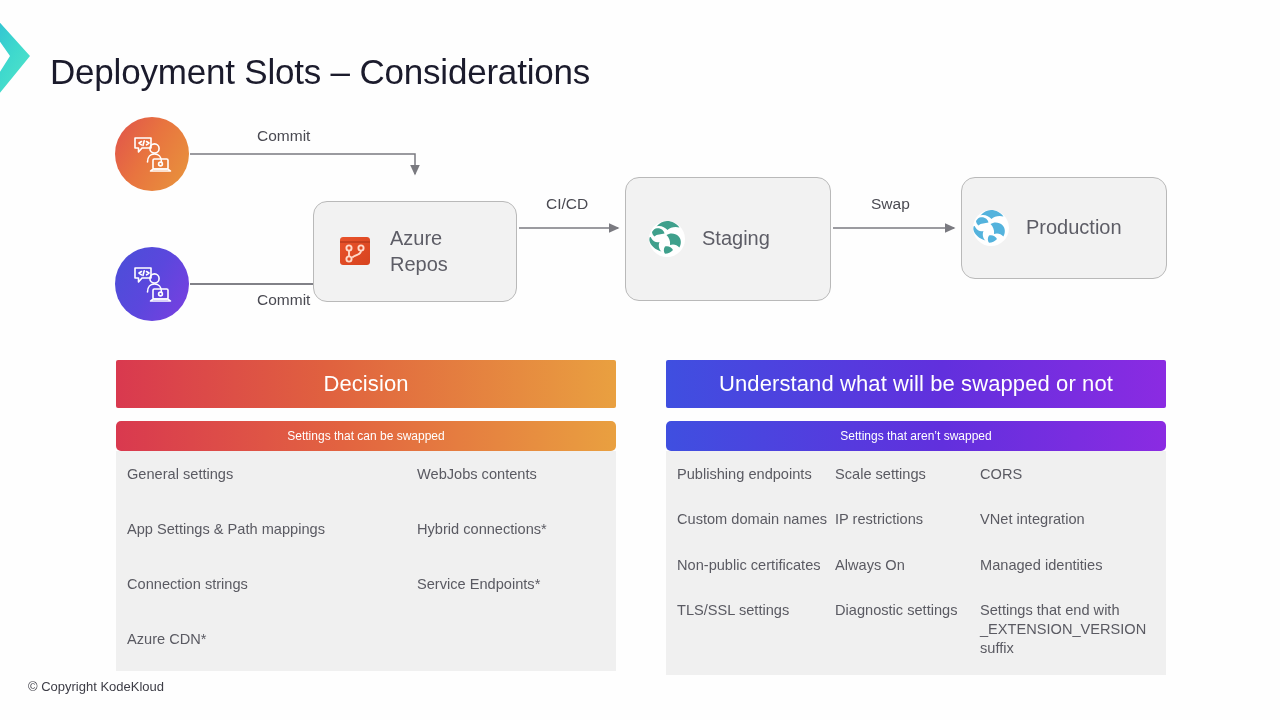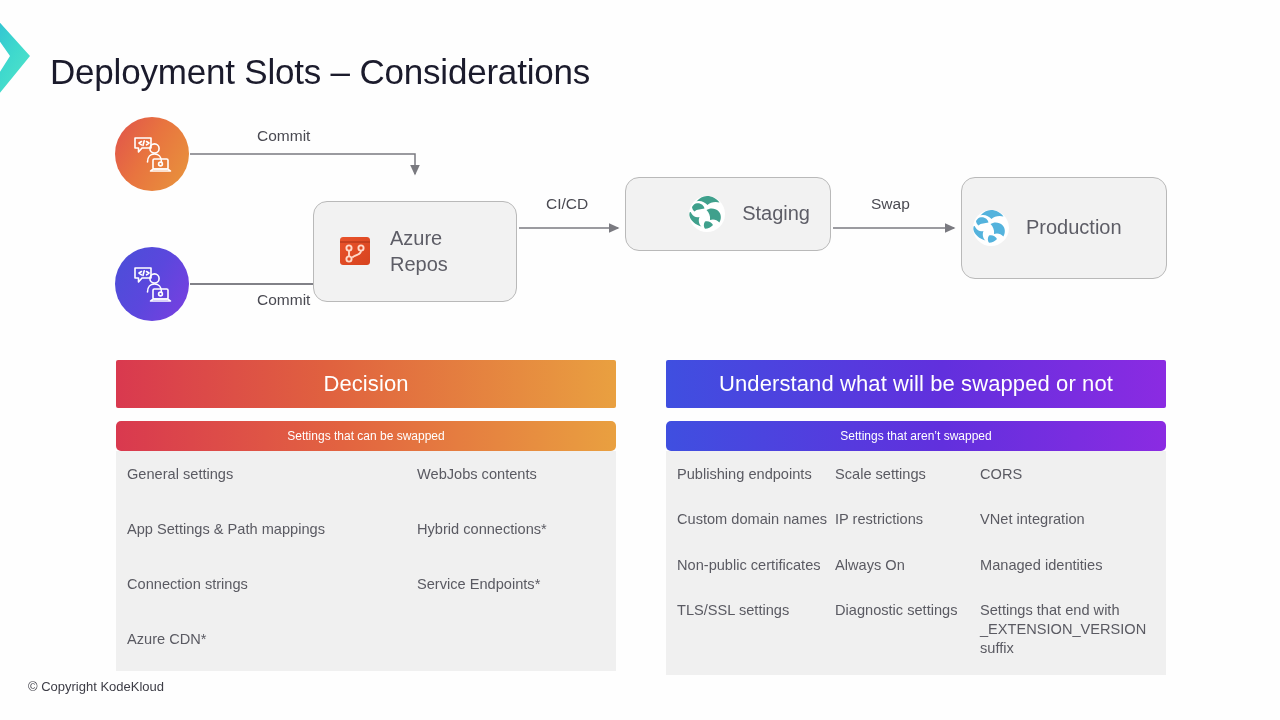--- a/index.html
+++ b/index.html
@@ -38,21 +38,21 @@
   .lbl-commit-bot { left: 257px; top: 189px; }
   .lbl-cicd       { left: 546px; top: 93px; }
   .lbl-swap       { left: 871px; top: 93px; }
 
   .node {
     position: absolute; background: #f2f2f2; border: 1.4px solid #b9b9b9;
     border-radius: 14px; display: flex; align-items: center; gap: 14px;
     padding: 0 20px;
   }
   .node-repos  { left: 313px; top: 75px;  width: 204px; height: 101px; margin-top: 24px; }
-  .node-stage  { left: 625px; top: 75px;  width: 206px; height: 74px; justify-content: flex-end; }
+  .node-stage  { left: 625px; top: 75px;  width: 206px; height: 124px; }
   .node-prod   { left: 961px; top: 75px;  width: 206px; height: 102px; padding-left: 8px; }
 
   .node-label {
     font-size: 20px; color: #5d5d66; line-height: 1.28;
   }
   .node-icon { width: 42px; height: 42px; flex: 0 0 42px; }
 
   .conn { position: absolute; }
 
   

